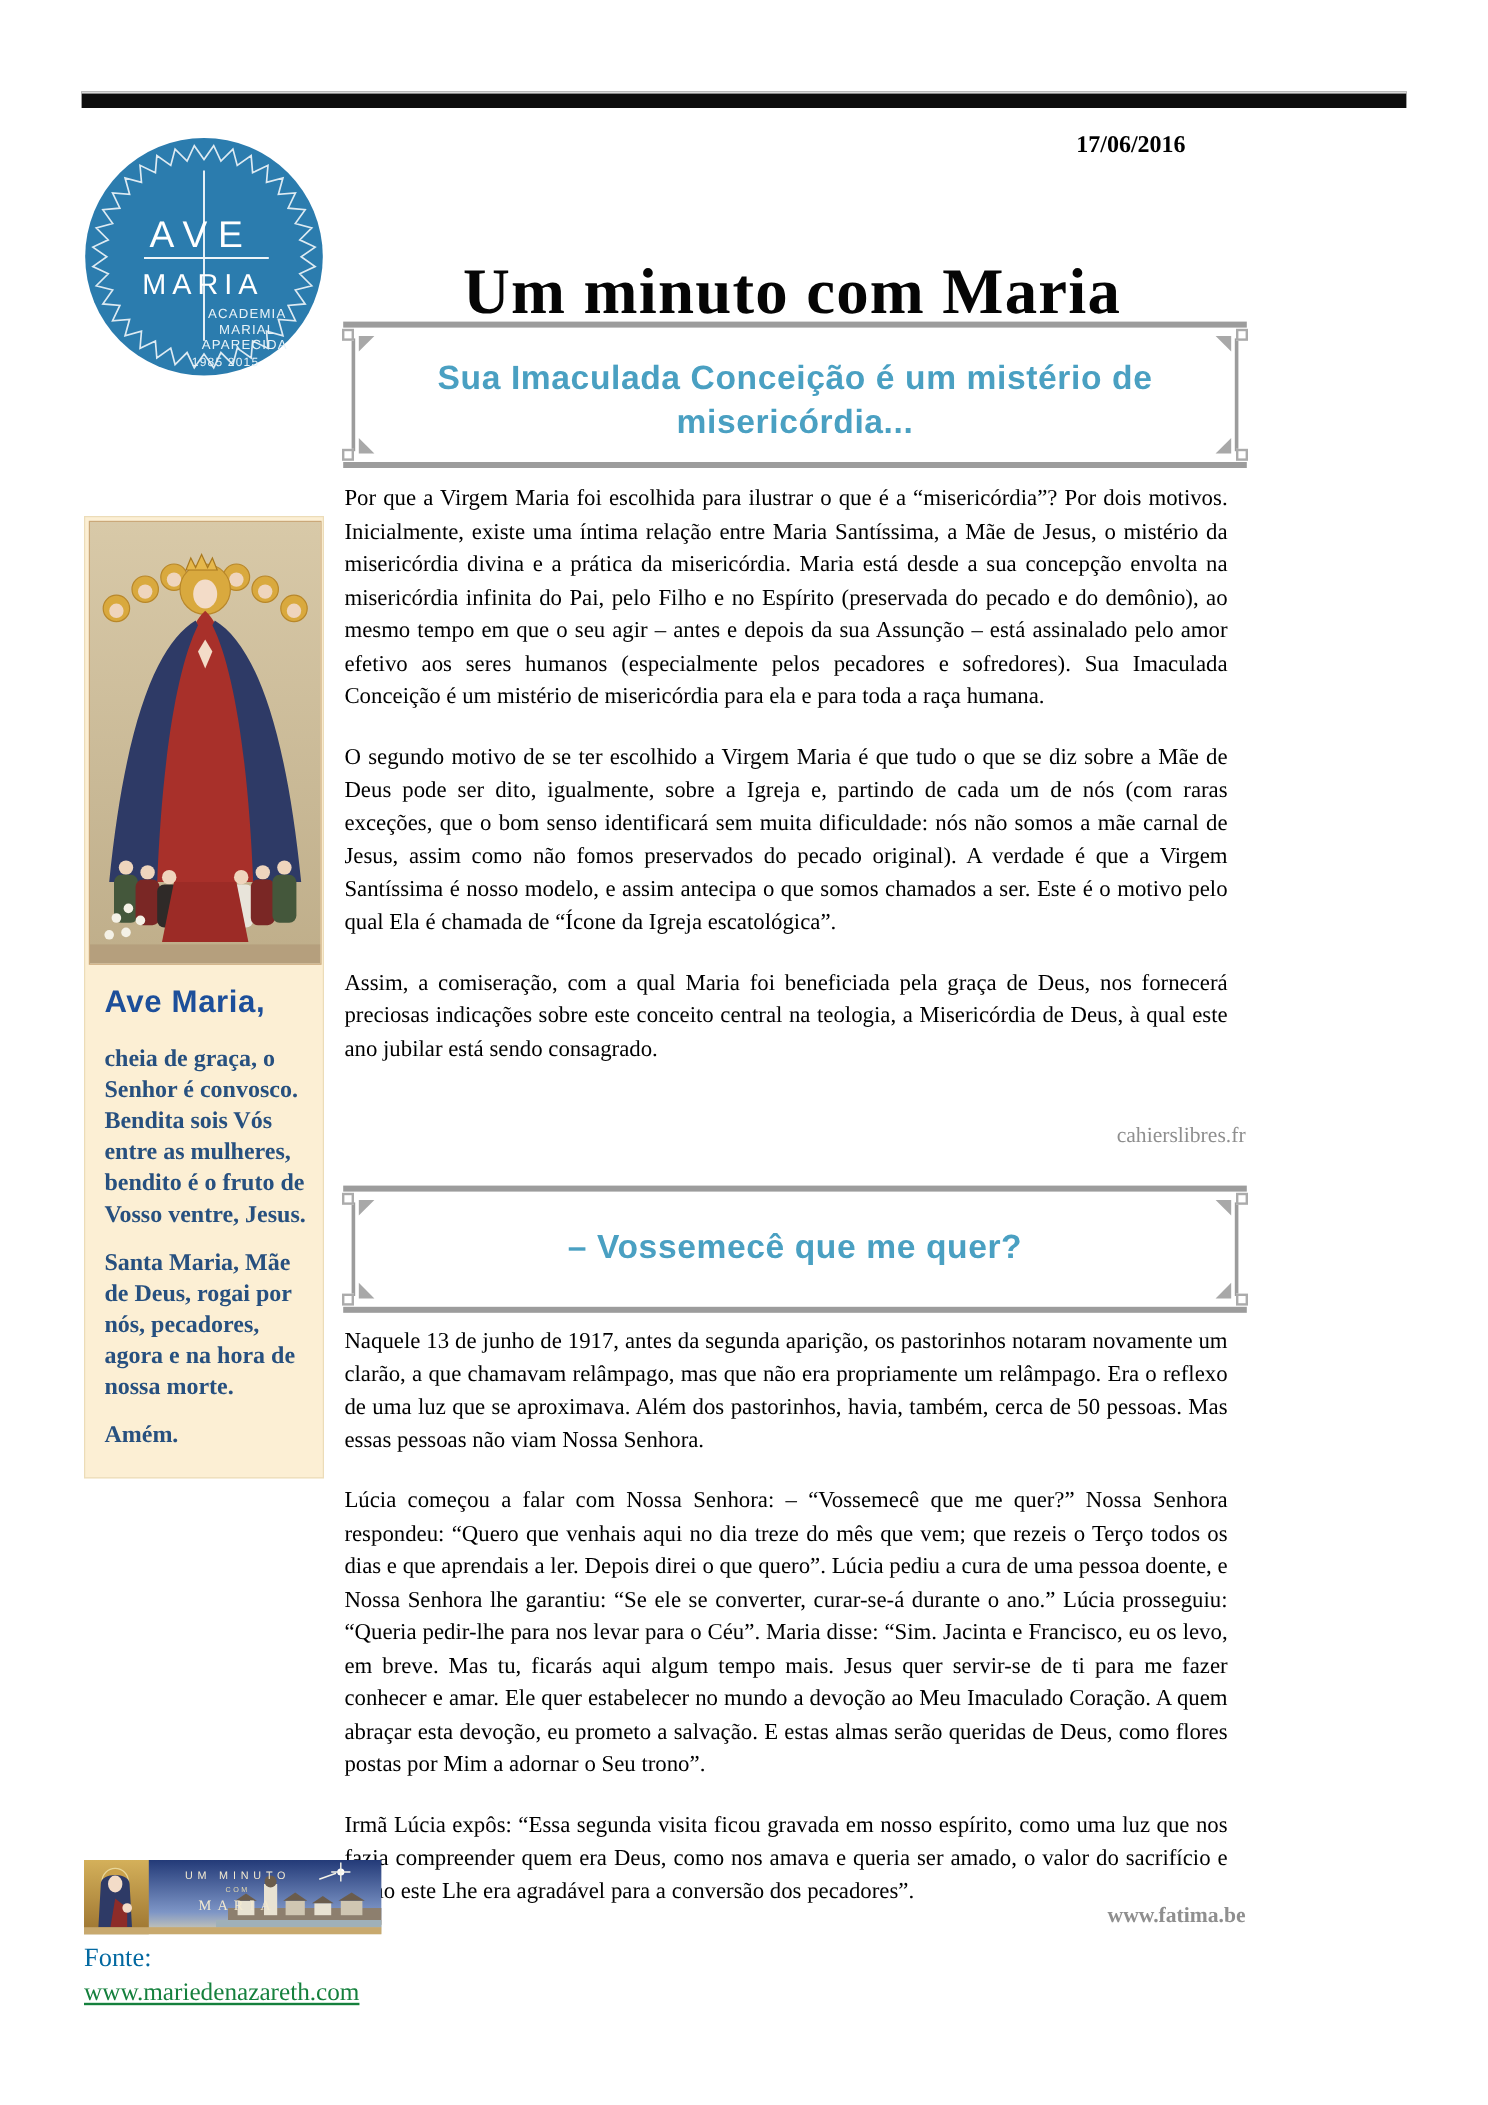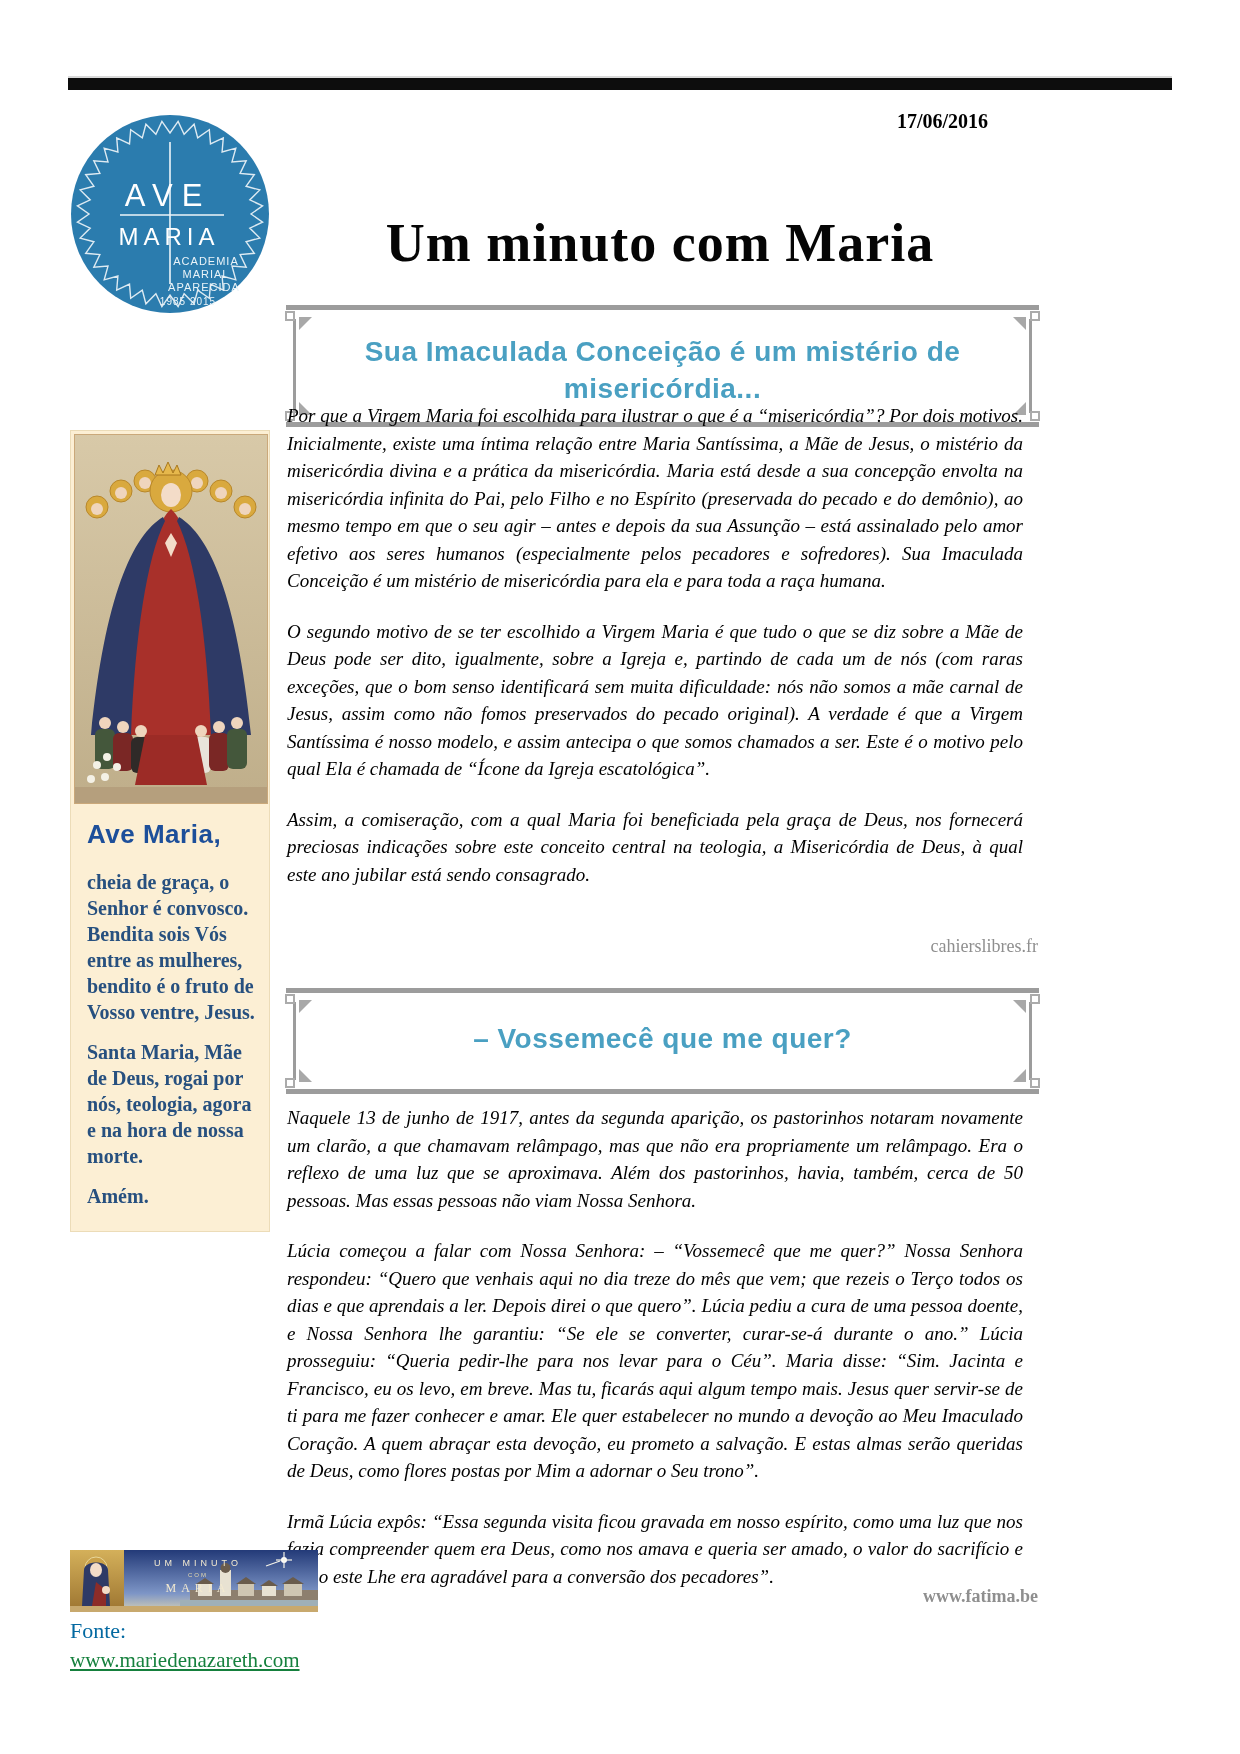--- a/index.html
+++ b/index.html
@@ -31,28 +31,28 @@
   .artbox .sq.tl{left:-1px;top:6px;} .artbox .sq.tr{right:-1px;top:6px;}
   .artbox .sq.bl{left:-1px;bottom:6px;} .artbox .sq.br{right:-1px;bottom:6px;}
   .artbox .tri{position:absolute;width:0;height:0;border-style:solid;}
   .artbox .tri.tl{left:13px;top:12px;border-width:13px 13px 0 0;border-color:#a8a8a8 transparent transparent transparent;}
   .artbox .tri.tr{right:13px;top:12px;border-width:0 13px 13px 0;border-color:transparent #a8a8a8 transparent transparent;}
   .artbox .tri.bl{left:13px;bottom:12px;border-width:13px 0 0 13px;border-color:transparent transparent transparent #a8a8a8;}
   .artbox .tri.br{right:13px;bottom:12px;border-width:0 0 13px 13px;border-color:transparent transparent #a8a8a8 transparent;}
   .artbox .heading{position:absolute;left:40px;right:40px;text-align:center;
       font-family:"Liberation Sans", sans-serif;font-weight:bold;
       font-size:28px;line-height:37px;color:#4aa0c2;letter-spacing:.5px;}
-  .box1{top:268px;height:122px;margin-top:37px;}
+  .box1{top:268px;height:122px;}
   .box1 .heading{top:28px;}
   .box2{top:988px;height:106px;}
   .box2 .heading{top:32px;}
 
   
   .col{left:287px;width:752px;font-size:19px;line-height:27.5px;text-align:justify;}
-  .col p{margin:0 16px 23px 0;font-style:italic;}
+  .col p{margin:0 16px 23px 0;}
   .col1{top:402px;}
   .col2{top:1104px;}
   .attribution{right:202px;font-size:18px;color:#8f8f8f;font-family:"Liberation Serif", serif;}
   .attr1{top:936px;}
   .attr2{top:1586px;font-weight:bold;}
 
   
   .side-panel{left:70px;top:430px;width:200px;height:802px;background:#fcefd4;
       border:1px solid #ecdcb8;box-sizing:border-box;}
   .painting{position:absolute;left:3px;top:3px;width:192px;height:368px;
@@ -195,21 +195,21 @@
       <circle cx="42" cy="332" r="4" fill="#f4f1e6"></circle>
         <circle cx="30" cy="342" r="4" fill="#f4f1e6"></circle>
       <circle cx="16" cy="344" r="4" fill="#f4f1e6"></circle>
     </g>
     <path d="M70 300 h52 l10 50 h-72 z" fill="#9c2b26"></path>
     <rect y="352" width="192" height="16" fill="#b59f7d"></rect>
   </svg>
   <div class="prayer-title">Ave Maria,</div>
   <div class="prayer">
     <p>cheia de graça, o Senhor é convosco. Bendita sois Vós entre as mulheres, bendito é o fruto de Vosso ventre, Jesus.</p>
-    <p>Santa Maria, Mãe de Deus, rogai por nós, teologia, agora e na hora de nossa morte.</p>
+    <p>Santa Maria, Mãe de Deus, rogai por nós, pecadores, agora e na hora de nossa morte.</p>
     <p>Amém.</p>
   </div>
 </div>
 
 <div class="abs banner">
   <svg width="248" height="62" viewBox="0 0 248 62">
     <defs>
       <linearGradient id="sky" x1="0" y1="0" x2="0" y2="1">
         <stop offset="0" stop-color="#233a78"></stop>
           <stop offset=".7" stop-color="#7d95c6"></stop>

